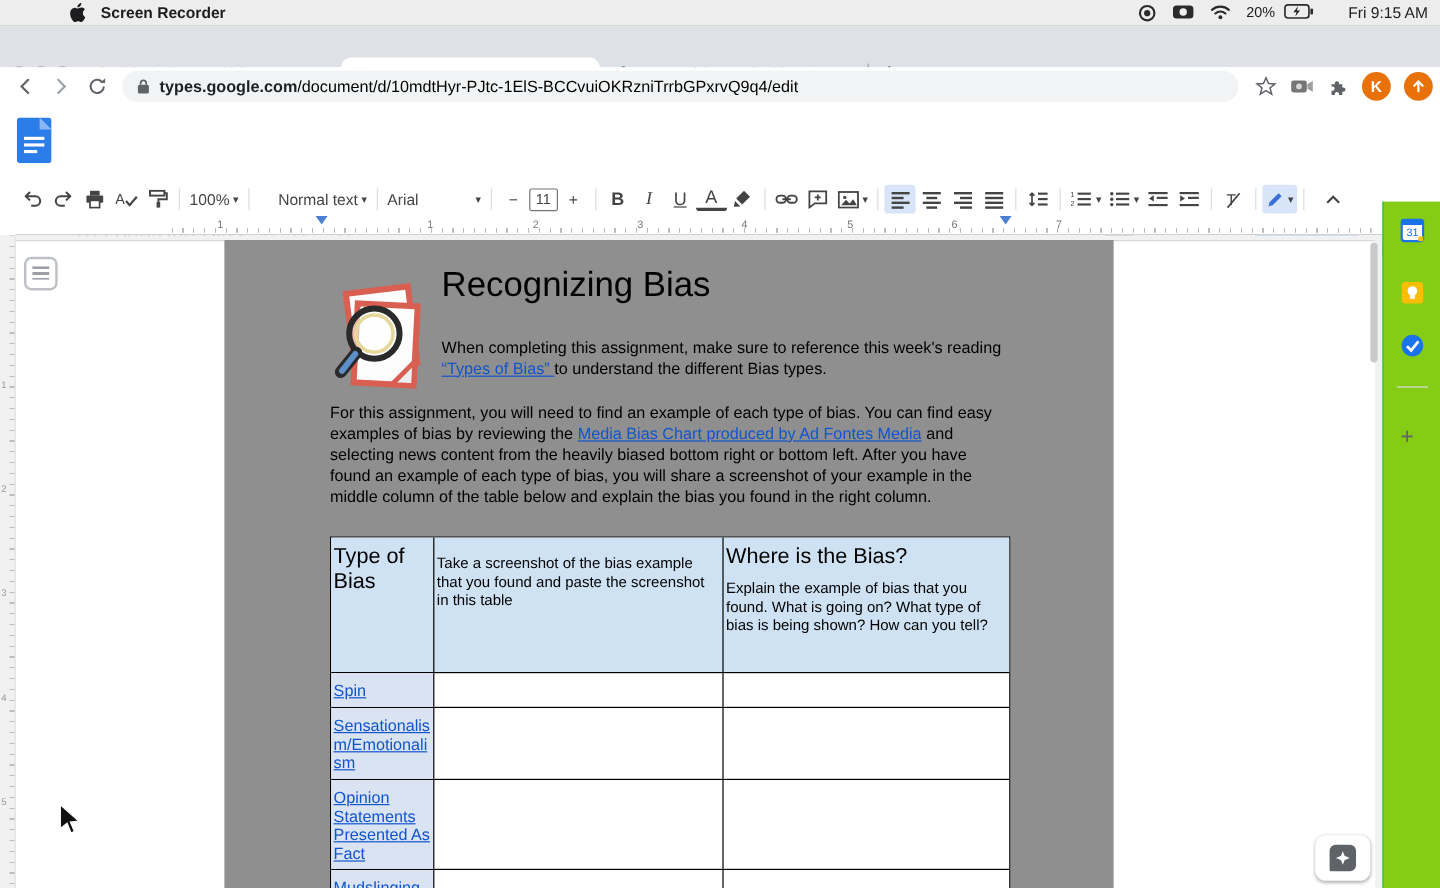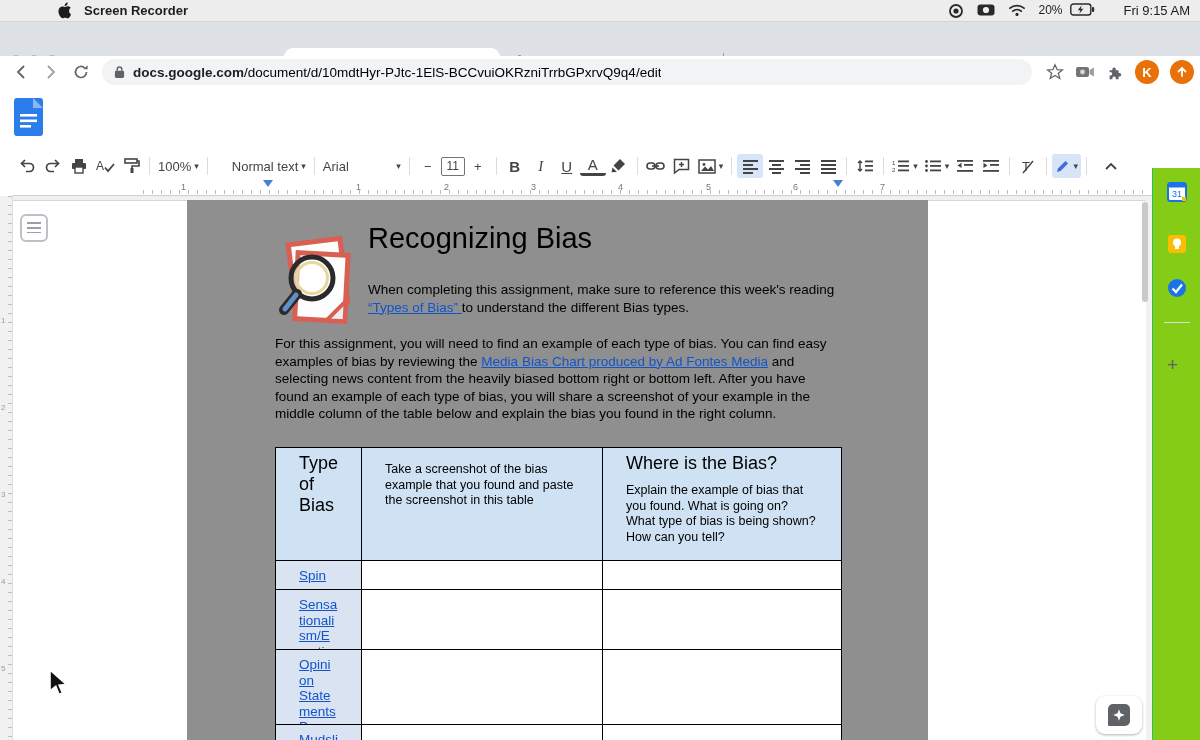--- a/index.html
+++ b/index.html
@@ -80,21 +80,21 @@
 .doclink{color:#1155cc;text-decoration:underline}
 #sumicon{position:absolute;left:20px;top:18px;width:28px;height:28px;border:2px solid #bdc1c6;border-radius:6px;background:#fff}
 #sumicon div{margin:6px 5px 0;height:11px;background:repeating-linear-gradient(180deg,#9aa0a6 0 2px,transparent 2px 5px)}
 #docimg{position:absolute;left:276px;top:38px}
 #scrollthumb{position:absolute;left:1142px;top:6px;width:6px;height:100px;border-radius:3px;background:#c9c9c9}
 
 
 #tbl{position:absolute;left:275px;top:251px;width:567px;border:1px solid #000;background:#fff}
 .trow{display:flex;border-top:1px solid #000}
 .trow:first-child{border-top:none}
-.tc{border-left:1px solid #000;overflow:hidden;padding:5px 23px}
+.tc{border-left:1px solid #000;overflow:hidden;padding:5px 2px}
 .tc:first-child{border-left:none}
 .c1{width:85px;flex:none}
 .c2{width:241px;flex:none}
 .c3{flex:1}
 .hd{background:#cfe2f3}
 .lblcell{background:#dae3f2}
 .ht{font-size:18px;line-height:21px;color:#000}
 .hs{font-size:12.5px;line-height:15.5px;color:#000;margin-top:9px}
 .rowlink{font-size:13.5px;line-height:15.5px;color:#1155cc;text-decoration:underline;overflow-wrap:anywhere;display:block;margin-top:2px}
 
@@ -205,21 +205,21 @@
         <polygon points="15.6,2.2 15.6,6.2 11.6,6.2" fill="#5f6368"></polygon>
       </svg>
   </span>
   <div id="omnibox">
     <span style="margin-right:8px">
       <svg width="11" height="14" viewBox="0 0 12 15">
           <rect x="1" y="6" width="10" height="8" rx="1.5" fill="#5f6368"></rect>
           <path d="M3.5 6V4.5a2.5 2.5 0 0 1 5 0V6" fill="none" stroke="#5f6368" stroke-width="1.6"></path>
         </svg>
     </span>
-    <span class="host">docs.google.com</span>
+    <span class="host">types.google.com</span>
       <span class="path">/document/d/10mdtHyr-PJtc-1ElS-BCCvuiOKRzniTrrbGPxrvQ9q4/edit</span>
   </div>
   <div id="abar-right">
     <span>
       <svg width="18" height="18" viewBox="0 0 20 20">
           <polygon points="10,2 12.4,7.4 18.3,7.7 13.7,11.4 15.3,17.2 10,13.9 4.7,17.2 6.3,11.4 1.7,7.7 7.6,7.4" fill="none" stroke="#5f6368" stroke-width="1.4"></polygon>
         </svg>
     </span>
     <span>
       <svg width="20" height="16" viewBox="0 0 20 16">

